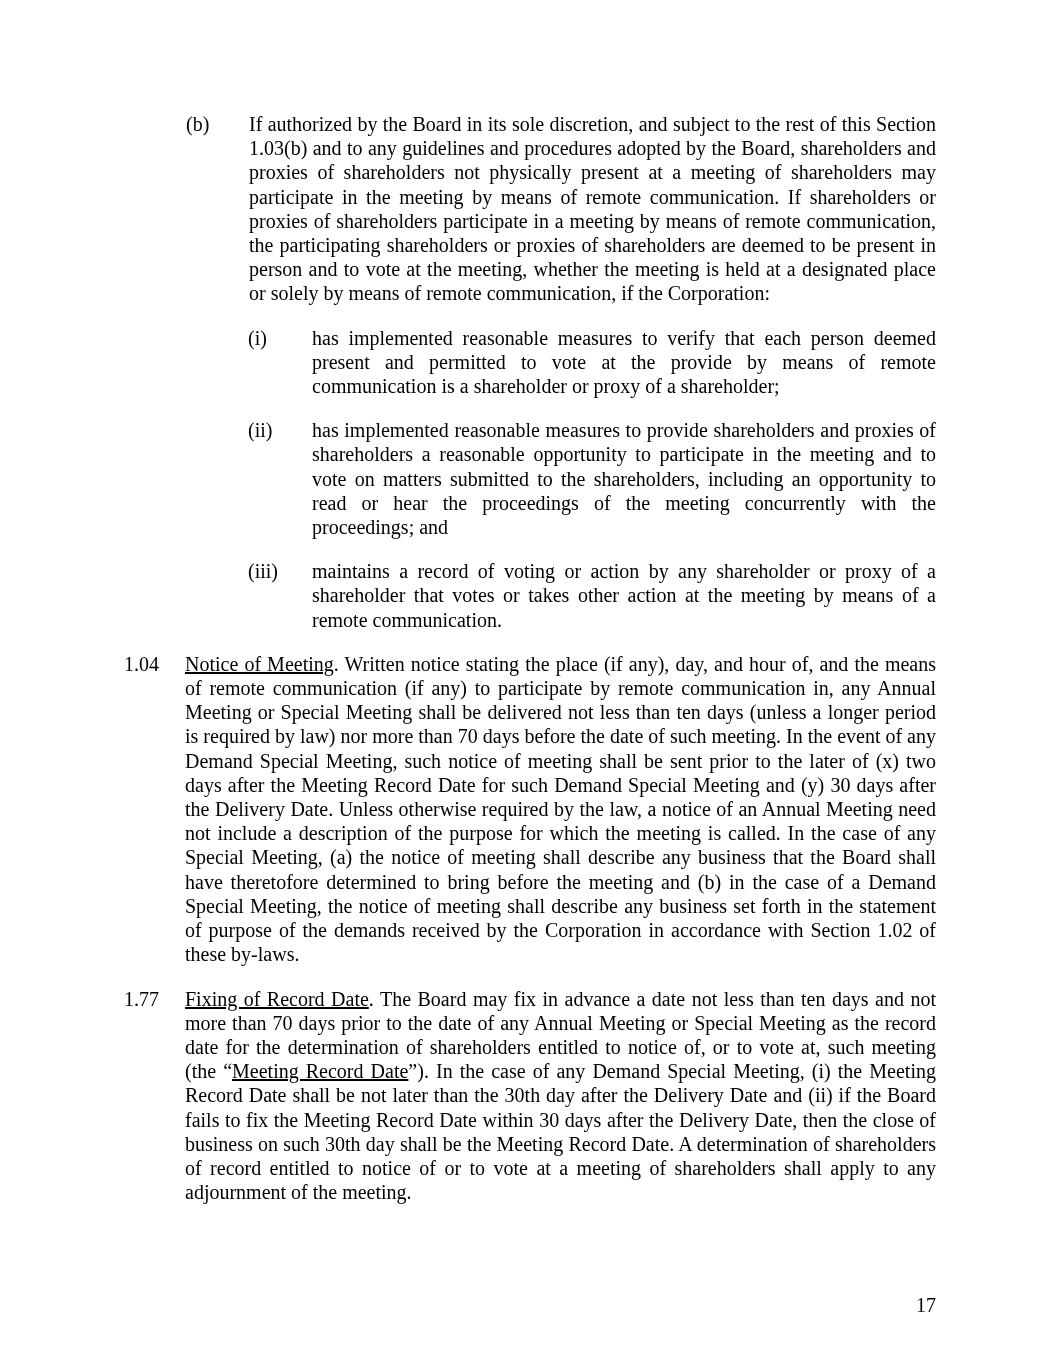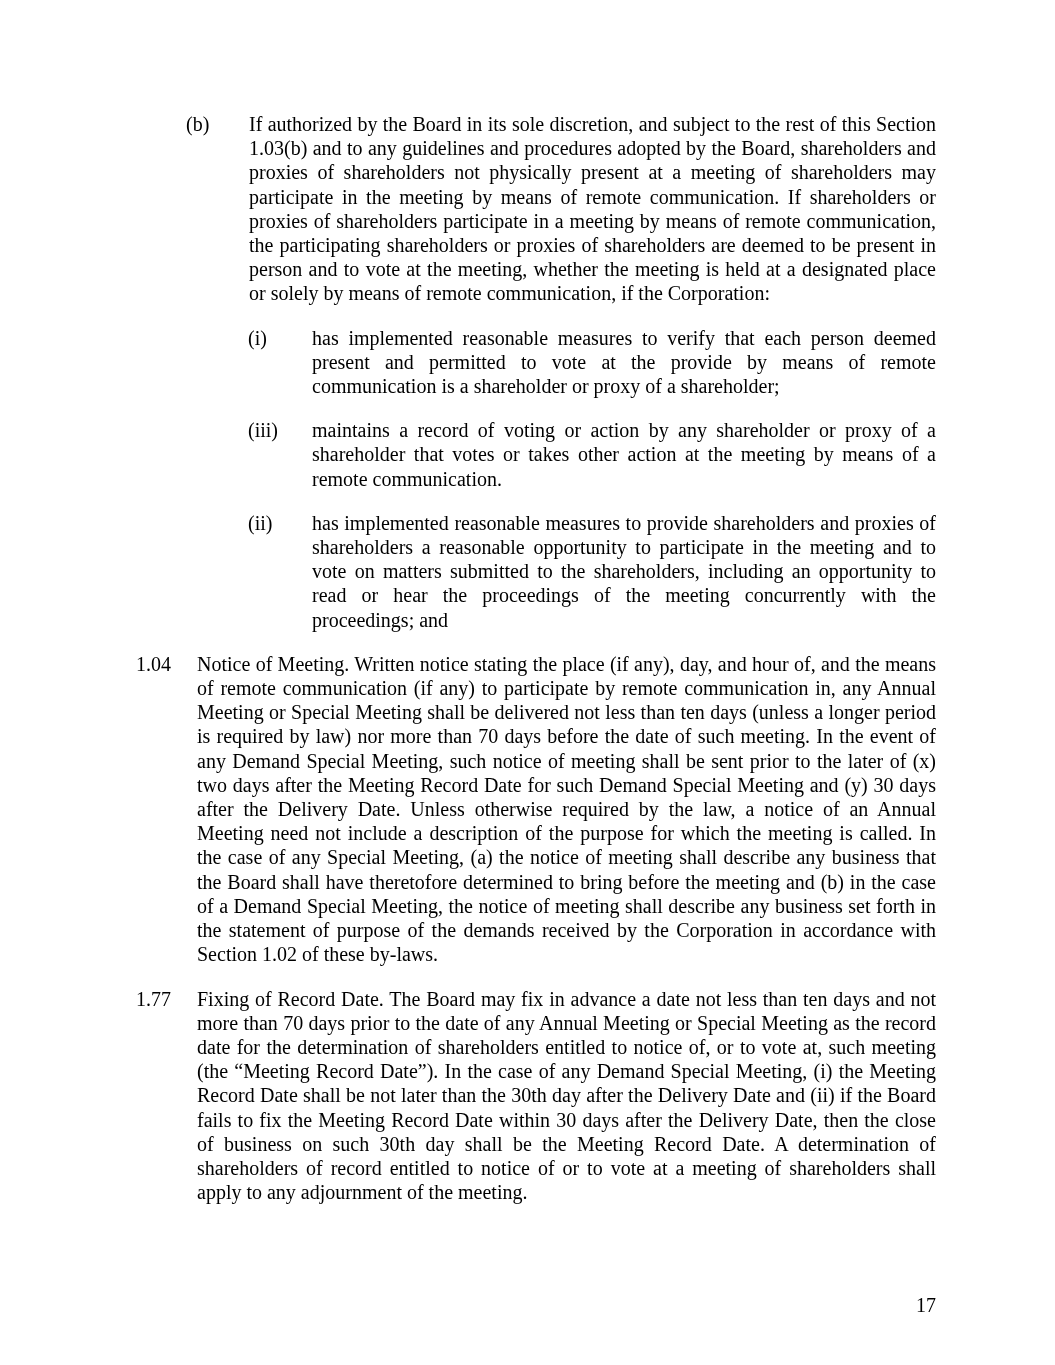--- a/index.html
+++ b/index.html
@@ -30,24 +30,25 @@
   }
   .para .label {
     position: absolute;
     left: 0;
     top: 0;
   }
   .para .body {
     display: block;
     text-align: justify;
   }
-  .para.level-1 { margin-left: 12px;    padding-left: 61px; }
+  .para.level-1 { margin-left: 0;    padding-left: 61px; }
   .para.level-2 { margin-left: 62px; padding-left: 63px; }
   .para.level-3 { margin-left: 124px; padding-left: 64px; }
   .seg-u {
+    text-decoration: underline;
   }
   .page-number {
     position: absolute;
     left: 124px;
     width: 812px;
     top: 1293px;
     text-align: right;
     font-size: 20px;
     line-height: 24px;
   }
@@ -59,26 +60,26 @@
   <div class="content" id="document-body">
       <div class="para level-2">
         <span class="label">(b)</span>
         <span class="body"><span class="seg">If authorized by the Board in its sole discretion, and subject to the rest of this Section 1.03(b) and to any guidelines and procedures adopted by the Board, shareholders and proxies of shareholders not physically present at a meeting of shareholders may participate in the meeting by means of remote communication. If shareholders or proxies of shareholders participate in a meeting by means of remote communication, the participating shareholders or proxies of shareholders are deemed to be present in person and to vote at the meeting, whether the meeting is held at a designated place or solely by means of remote communication, if the Corporation:</span></span>
       </div>
       <div class="para level-3">
         <span class="label">(i)</span>
         <span class="body"><span class="seg">has implemented reasonable measures to verify that each person deemed present and permitted to vote at the provide by means of remote communication is a shareholder or proxy of a shareholder;</span></span>
       </div>
       <div class="para level-3">
+        <span class="label">(ii)</span>
+        <span class="body"><span class="seg">has implemented reasonable measures to provide shareholders and proxies of shareholders a reasonable opportunity to participate in the meeting and to vote on matters submitted to the shareholders, including an opportunity to read or hear the proceedings of the meeting concurrently with the proceedings; and</span></span>
+      </div>
+      <div class="para level-3">
         <span class="label">(iii)</span>
         <span class="body"><span class="seg">maintains a record of voting or action by any shareholder or proxy of a shareholder that votes or takes other action at the meeting by means of a remote communication.</span></span>
-      </div>
-      <div class="para level-3">
-        <span class="label">(ii)</span>
-        <span class="body"><span class="seg">has implemented reasonable measures to provide shareholders and proxies of shareholders a reasonable opportunity to participate in the meeting and to vote on matters submitted to the shareholders, including an opportunity to read or hear the proceedings of the meeting concurrently with the proceedings; and</span></span>
       </div>
       <div class="para level-1">
         <span class="label">1.04</span>
         <span class="body"><span class="seg-u">Notice of Meeting</span><span class="seg">. Written notice stating the place (if any), day, and hour of, and the means of remote communication (if any) to participate by remote communication in, any Annual Meeting or Special Meeting shall be delivered not less than ten days (unless a longer period is required by law) nor more than 70 days before the date of such meeting. In the event of any Demand Special Meeting, such notice of meeting shall be sent prior to the later of (x) two days after the Meeting Record Date for such Demand Special Meeting and (y) 30 days after the Delivery Date. Unless otherwise required by the law, a notice of an Annual Meeting need not include a description of the purpose for which the meeting is called. In the case of any Special Meeting, (a) the notice of meeting shall describe any business that the Board shall have theretofore determined to bring before the meeting and (b) in the case of a Demand Special Meeting, the notice of meeting shall describe any business set forth in the statement of purpose of the demands received by the Corporation in accordance with Section 1.02 of these by-laws.</span></span>
       </div>
       <div class="para level-1">
         <span class="label">1.77</span>
         <span class="body"><span class="seg-u">Fixing of Record Date</span><span class="seg">. The Board may fix in advance a date not less than ten days and not more than 70 days prior to the date of any Annual Meeting or Special Meeting as the record date for the determination of shareholders entitled to notice of, or to vote at, such meeting (the “</span><span class="seg-u">Meeting Record Date</span><span class="seg">”). In the case of any Demand Special Meeting, (i) the Meeting Record Date shall be not later than the 30th day after the Delivery Date and (ii) if the Board fails to fix the Meeting Record Date within 30 days after the Delivery Date, then the close of business on such 30th day shall be the Meeting Record Date. A determination of shareholders of record entitled to notice of or to vote at a meeting of shareholders shall apply to any adjournment of the meeting.</span></span>
       </div>
     </div>

